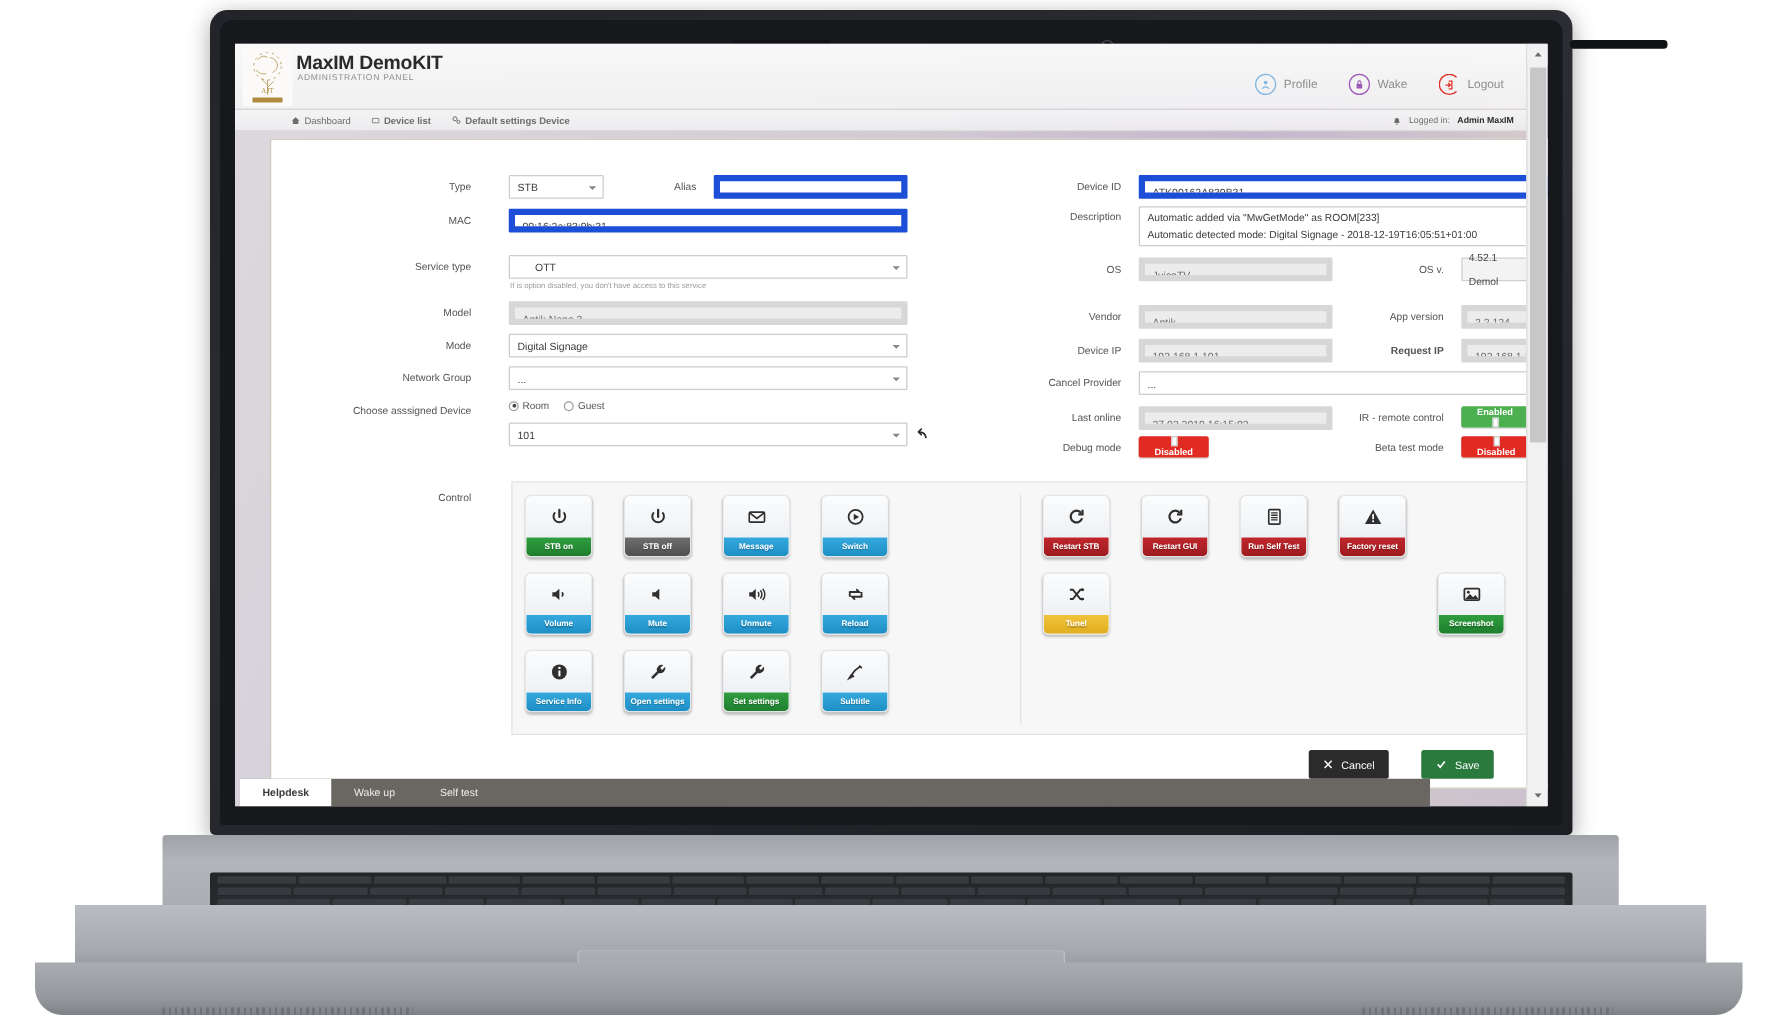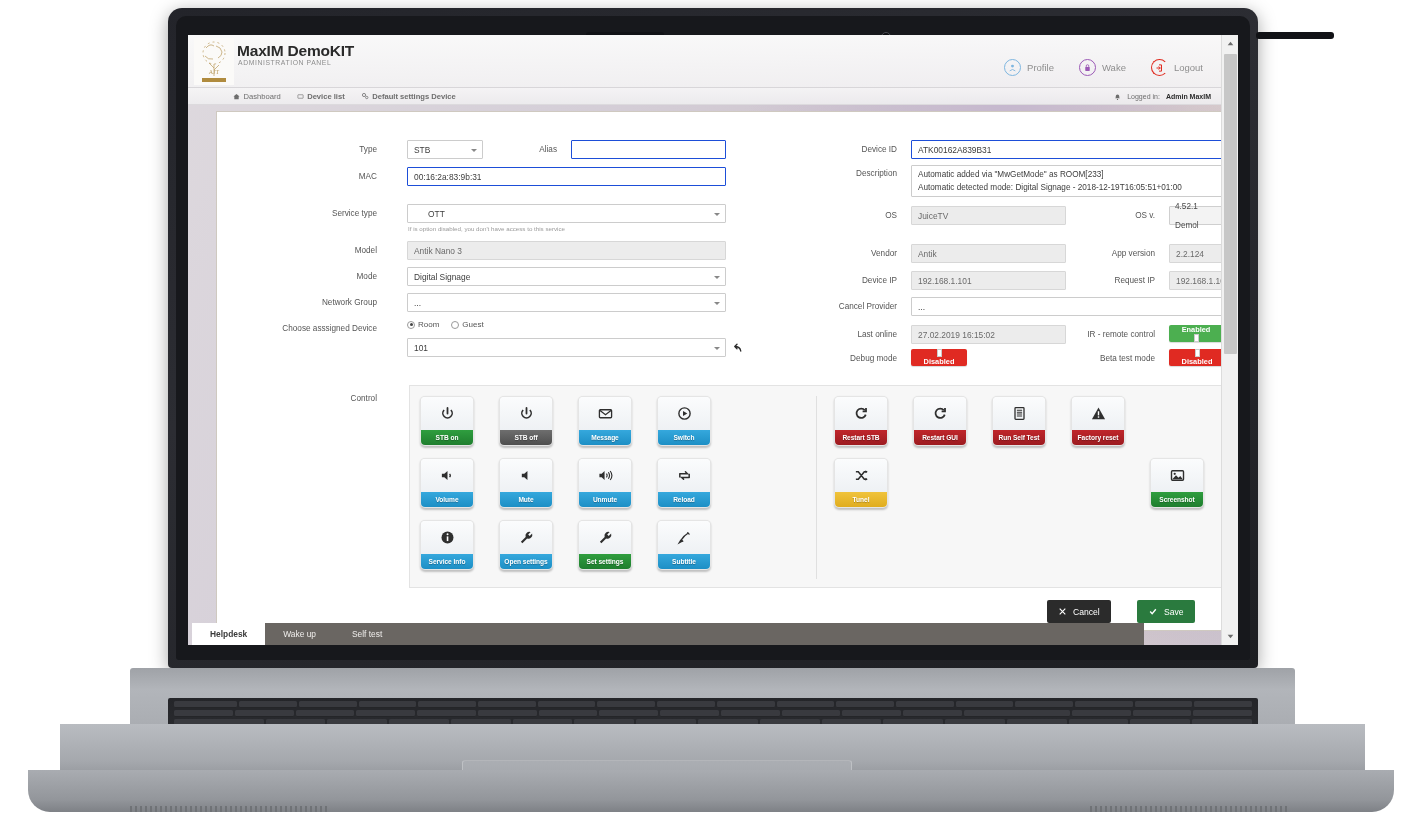--- a/index.html
+++ b/index.html
@@ -102,21 +102,21 @@
     position:absolute; left:4px; top:76px; width:1026px; height:520px;
     background:#ffffff; border:1px solid #cfc9c0;margin-left:24px;
   }
 
   .form { position:absolute; inset:0; }
   .lbl {
     position:absolute; font-size:8.2px; color:#555; text-align:right;
     line-height:11px;
   }
   .fld {
-    position:absolute; height:19px; border:1px solid #1d4ed8; background:#fff;
+    position:absolute; height:19px; border:5px solid #1d4ed8; background:#fff;
     font-size:8.4px; color:#3c3c3c; padding:0 6px; line-height:19px;
     border-radius:1px; white-space:nowrap; overflow:hidden;
   }
   .fld.ro { background:#ececec; color:#6a6a6a; border-color:#d7d7d7; }
   .sel {
     position:absolute; height:19px; border:1px solid #ccc; background:#fff;
     font-size:8.4px; color:#3c3c3c; padding:0 16px 0 6px; line-height:19px;
     border-radius:1px; cursor:pointer; white-space:nowrap; overflow:hidden;
   }
   .sel::after {
@@ -425,21 +425,21 @@
             </svg>
         </div>
 
         <div class="lbl" style="left:610px; top:136px; width:70px;">Vendor</div>
         <div class="fld ro" style="left:694px; top:132px; width:155px;">Antik</div>
         <div class="lbl" style="left:852px; top:136px; width:86px;">App version</div>
         <div class="fld ro" style="left:952px; top:132px; width:69px;">2.2.124</div>
 
         <div class="lbl" style="left:608px; top:163px; width:72px;">Device IP</div>
         <div class="fld ro" style="left:694px; top:159px; width:155px;">192.168.1.101</div>
-        <div class="lbl" style="left:852px; top:163px; width:86px;">Request IP</div>
+        <div class="lbl" style="left:852px; top:163px; width:86px;font-weight:bold;">Request IP</div>
         <div class="fld ro" style="left:952px; top:159px; width:69px;">192.168.1.101</div>
 
         <div class="lbl" style="left:588px; top:189px; width:92px;">Cancel Provider</div>
         <div class="sel" style="left:694px; top:185px; width:327px;">...</div>
 
         <div class="lbl" style="left:606px; top:217px; width:74px;">Last online</div>
         <div class="fld ro" style="left:694px; top:213px; width:155px;">27.02.2019 16:15:02</div>
         <div class="lbl" style="left:838px; top:217px; width:100px;">IR - remote control</div>
         <div class="toggle green" style="left:952px; top:213px; width:54px;">
           <span class="tx">Enabled</span>

